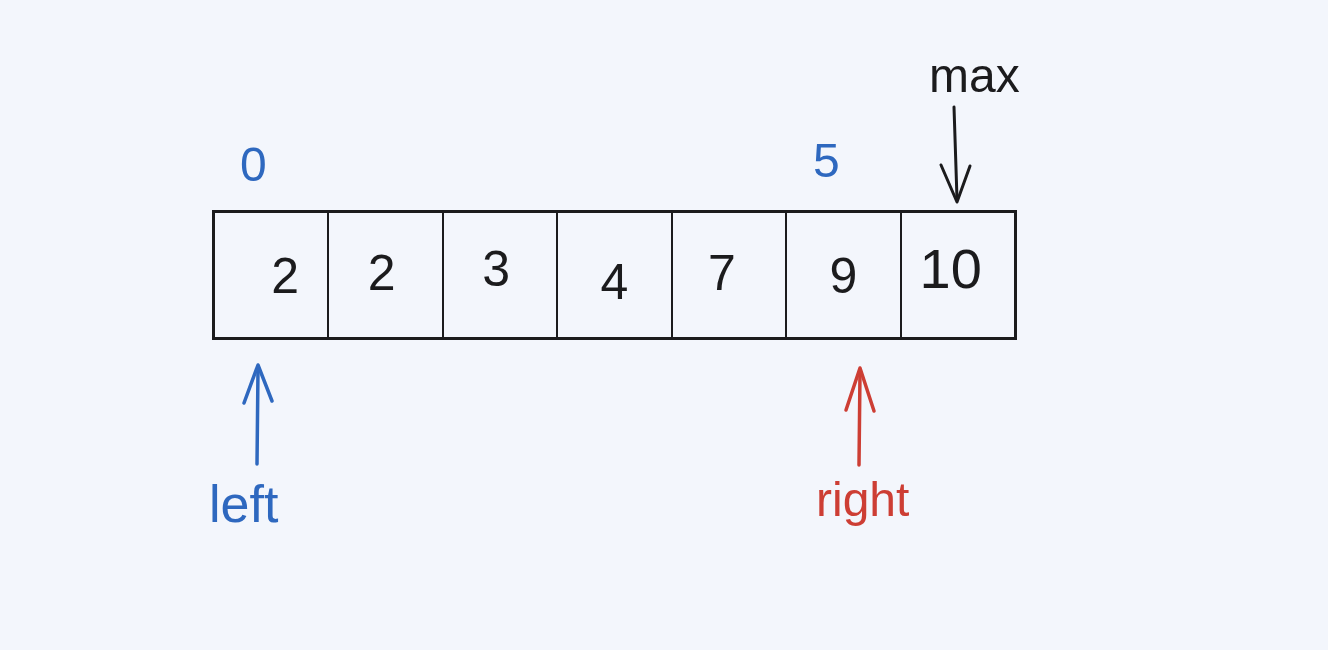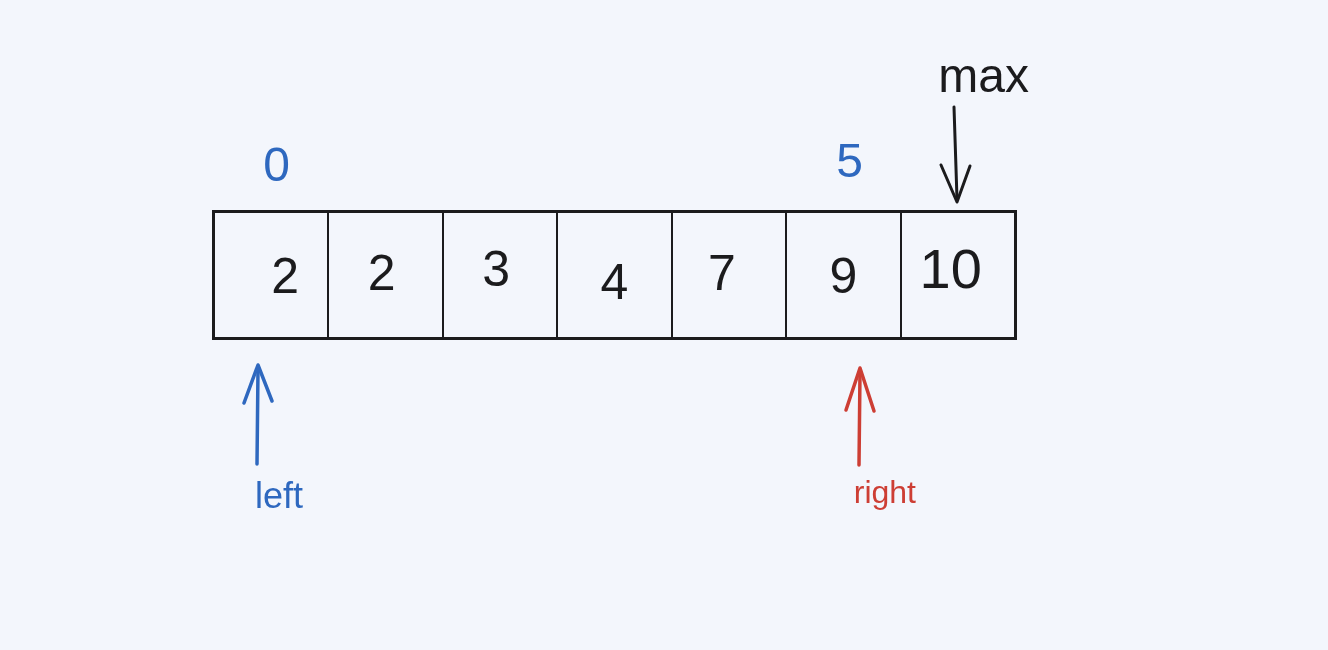--- a/index.html
+++ b/index.html
@@ -42,33 +42,33 @@
   .cell:nth-child(3) span { transform: translate(-4px, -6px); }
   .cell:nth-child(4) span { transform: translate(0px, 7px); }
   .cell:nth-child(5) span { transform: translate(-7px, -2px); }
   .cell:nth-child(6) span { transform: translate(0px, 1px); }
   .cell:nth-child(7) span { transform: translate(-7px, -6px); font-size: 56px; }
   .cell span { display: inline-block; }
 
   
   .lbl {
     position: absolute;
-    text-align: right;
+    text-align: left;
     line-height: 1;
     white-space: nowrap;
   }
   .lbl.blue { color: var(--blue, #2e68bf); }
   .lbl.red  { color: var(--red,  #cd3e34); }
   .lbl.ink  { color: var(--ink,  #1b1b1d); }
 
   .idx-left   { left: 240px; top: 141px; width: 50px;  font-size: 48px; }
   .idx-right  { left: 813px; top: 137px; width: 50px;  font-size: 48px; }
   .max-label  { left: 929px; top: 52px;  width: 100px; font-size: 48px; }
-  .left-label { left: 203px; top: 478px; width: 100px; font-size: 36px; }
-  .right-label{ left: 816px; top: 476px; width: 100px; font-size: 32px; }
+  .left-label { left: 209px; top: 478px; width: 100px; font-size: 52px; }
+  .right-label{ left: 816px; top: 476px; width: 100px; font-size: 48px; }
 
   
   .arrows {
     position: absolute;
     left: 0; top: 0;
     width: 1328px;
     height: 650px;
     pointer-events: none;
   }
   .arrows path {

